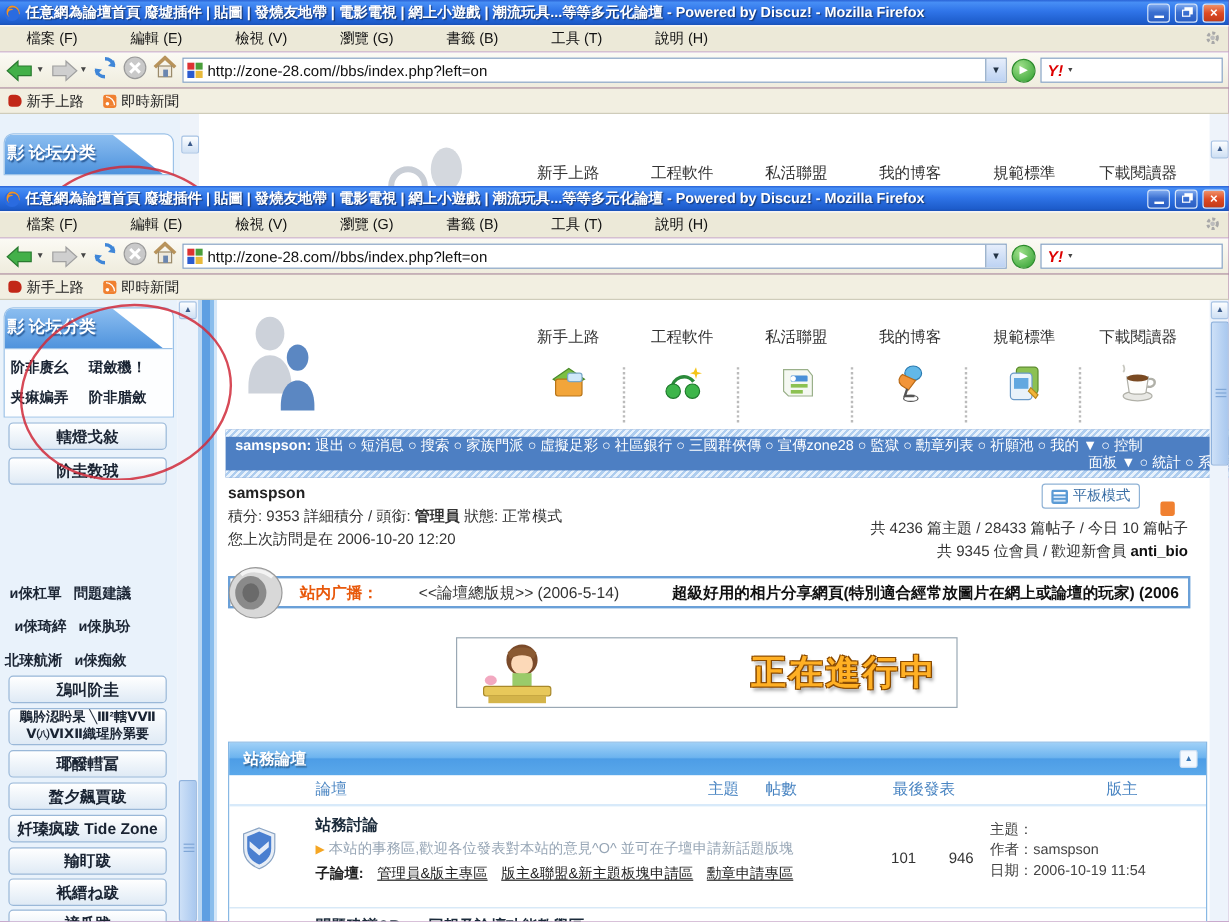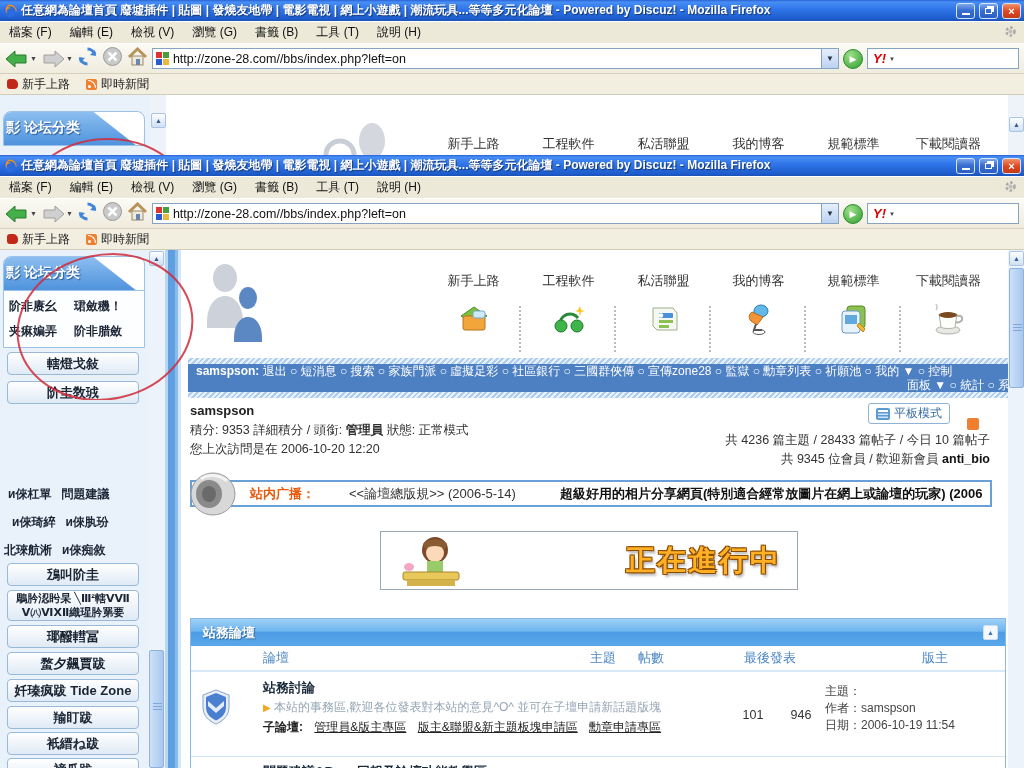--- a/index.html
+++ b/index.html
@@ -16,21 +16,21 @@
   .titlebar .tb-title { flex:1; white-space:nowrap; overflow:hidden; }
   .winbtn { width:19px; height:16px; border-radius:3px; border:1px solid #d6e4f8; color:#fff;
     display:flex; align-items:center; justify-content:center; font-size:11px; font-weight:bold;
     background:linear-gradient(#7da8ef,#3a6fd0 45%,#2a5ec4); text-shadow:none; }
   .winbtn.close { background:linear-gradient(#f0926a,#dd4a24 50%,#c23a18); }
   .winbtn .minbar { width:8px; height:2px; background:#fff; margin-top:7px; }
   .winbtn .restbox { width:7px; height:6px; border:1px solid #fff; box-shadow:2px -2px 0 -0px #fff; }
 
   .menubar { height:22px; display:flex; align-items:center; background:#ece9d8;
     border-top:1px solid #fff; font-size:12px; color:#111; }
-  .menubar .menu-item { padding:3px 9px; }
+  .menubar .menu-item { padding:3px 22px; }
   .menubar .gear { margin-left:auto; margin-right:6px; }
 
   .toolbar { height:31px; display:flex; align-items:center; gap:4px; padding:0 5px;
     background:linear-gradient(#fbfaf4,#efecdd); border-top:1px solid #fff; border-bottom:1px solid #d4d0bd; }
   .navbtn { display:flex; align-items:center; gap:1px; }
   .drop { font-size:7px; color:#444; }
   .urlbar { flex:1; height:21px; background:#fff; border:1px solid #87a3c3; display:flex;
     align-items:center; gap:4px; padding-left:3px; font-size:12.5px; color:#111; overflow:hidden;text-align:right; }
   .urlbar .url-drop { margin-left:auto; width:17px; height:19px; display:flex; align-items:center;
     justify-content:center; background:linear-gradient(#e6eefb,#bcd2f2); border-left:1px solid #87a3c3;

